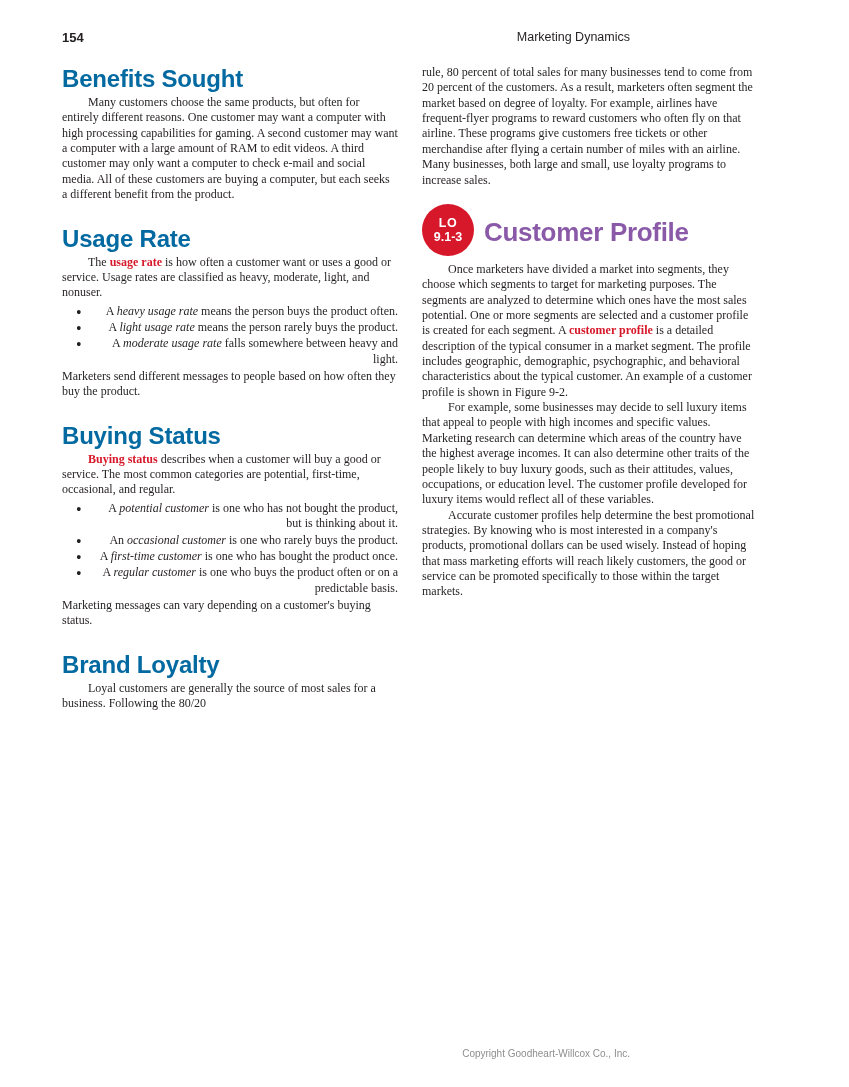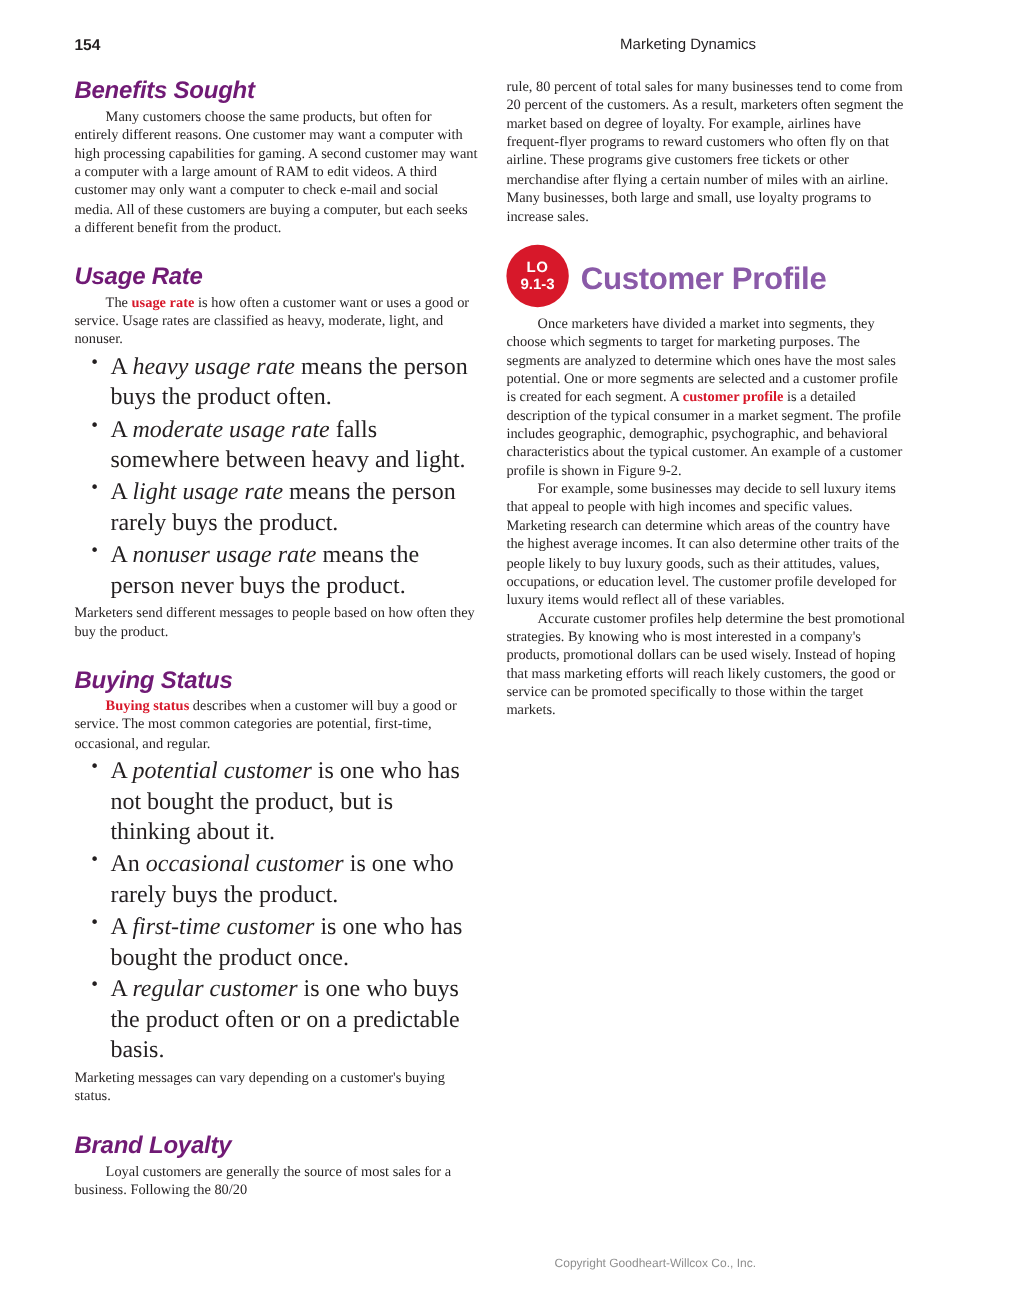--- a/index.html
+++ b/index.html
@@ -51,49 +51,49 @@
   .col {
     position: absolute;
     top: 0;
     width: 336px;
   }
   .col-left { left: 0; }
   .col-right { left: 360px; }
 
   h2.section-head {
     font-family: "Liberation Sans", sans-serif;
-    font-size: 20px;
-    font-weight: bold;
-    color: #701a75;
+    font-size: 24px;
+    font-weight: bold;
+    color: #0369a1;
     margin: 0 0 2px 0;
     letter-spacing: -0.2px;
-    font-style: italic;
   }
   h2.section-head.tight { margin-top: 22px; }
 
   p.body-text {
     font-family: "Liberation Serif", serif;
     font-size: 12px;
     line-height: 1.28;
     margin: 0 0 0 0;
     text-align: left;
   }
   p.indent { text-indent: 26px; }
 
   ul.bullets {
     list-style: none;
     margin: 3px 0 2px 0;
     padding: 0;
   }
   ul.bullets li {
     position: relative;
-    font-size: 20px;
+    font-size: 12px;
     line-height: 1.28;
     padding-left: 30px;
     margin-bottom: 1px;
+    text-align: right;
   }
   ul.bullets li::before {
     content: "\2022";
     position: absolute;
     left: 14px;
     top: -1px;
     font-size: 16px;
   }
   .it { font-style: italic; }
   .term-red { color: #d7182a; font-weight: bold; }
@@ -167,23 +167,22 @@
     <div class="col col-left">
 
       <h2 class="section-head">Benefits Sought</h2>
       <p class="body-text indent">Many customers choose the same products, but often for entirely different reasons. One customer may want a computer with high processing capabilities for gaming. A second customer may want a computer with a large amount of RAM to edit videos. A third customer may only want a computer to check e-mail and social media. All of these customers are buying a computer, but each seeks a different benefit from the product.</p>
 
       <h2 class="section-head tight">Usage Rate</h2>
       <p class="body-text indent"><span>The </span><span class="term-red">usage rate</span><span> is how often a customer want or uses a good or service. Usage rates are classified as heavy, moderate, light, and nonuser.</span></p>
 
       <ul class="bullets">
         <li><span>A </span><span class="it">heavy usage rate</span><span> means the person buys the product often.</span></li>
+        <li><span>A </span><span class="it">light usage rate</span><span> means the person rarely buys the product.</span></li>
         <li><span>A </span><span class="it">moderate usage rate</span><span> falls somewhere between heavy and light.</span></li>
-        <li><span>A </span><span class="it">light usage rate</span><span> means the person rarely buys the product.</span></li>
-        <li><span>A </span><span class="it">nonuser usage rate</span><span> means the person never buys the product.</span></li>
       </ul>
       <p class="body-text">Marketers send different messages to people based on how often they buy the product.</p>
 
       <h2 class="section-head tight">Buying Status</h2>
       <p class="body-text indent"><span class="term-red">Buying status</span><span> describes when a customer will buy a good or service. The most common categories are potential, first-time, occasional, and regular.</span></p>
 
       <ul class="bullets">
         <li><span>A </span><span class="it">potential customer</span><span> is one who has not bought the product, but is thinking about it.</span></li>
         <li><span>An </span><span class="it">occasional customer</span><span> is one who rarely buys the product.</span></li>
         <li><span>A </span><span class="it">first-time customer</span><span> is one who has bought the product once.</span></li>

